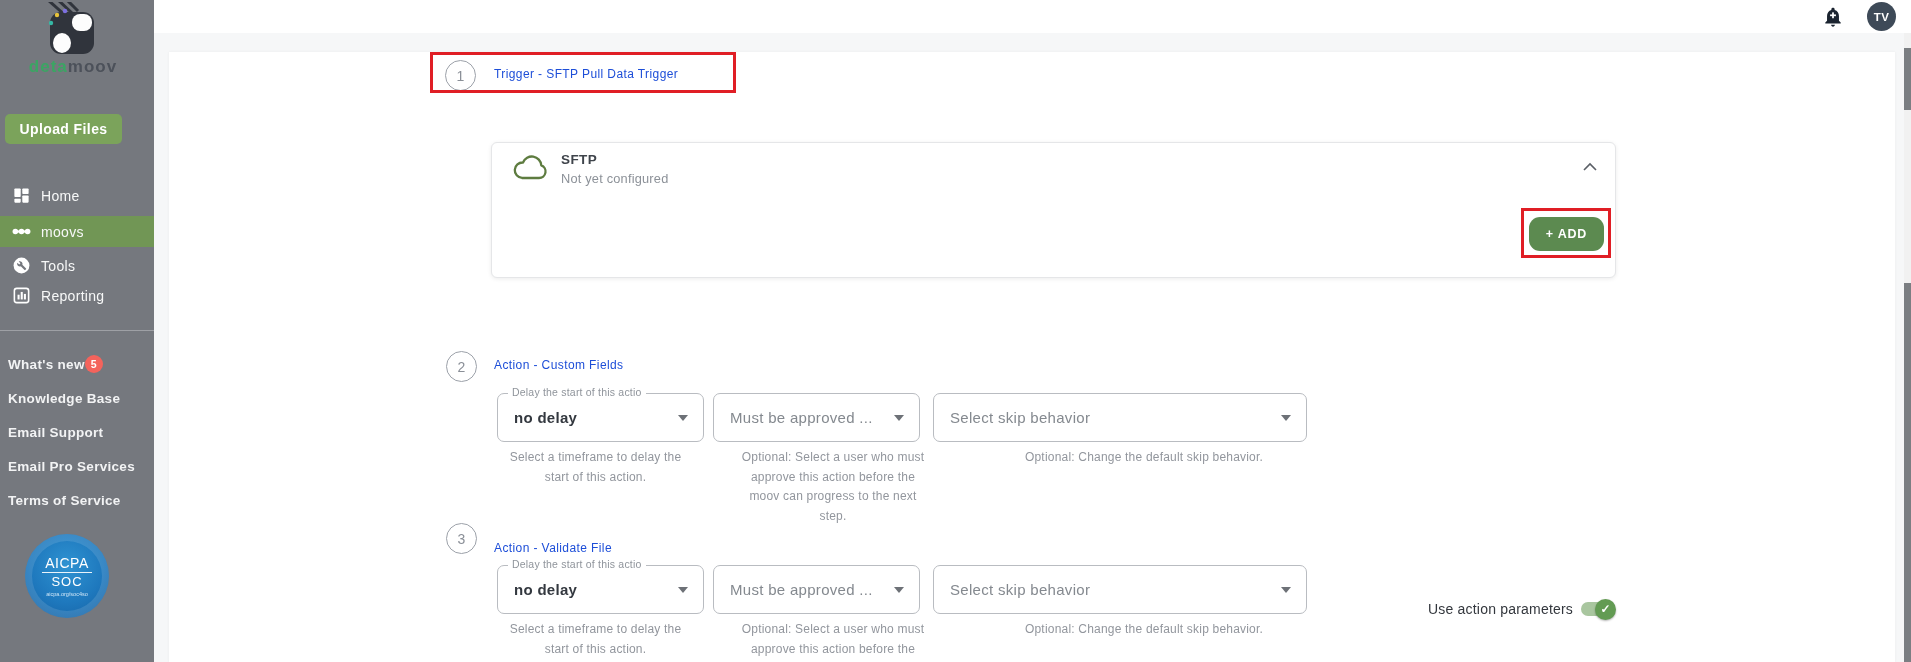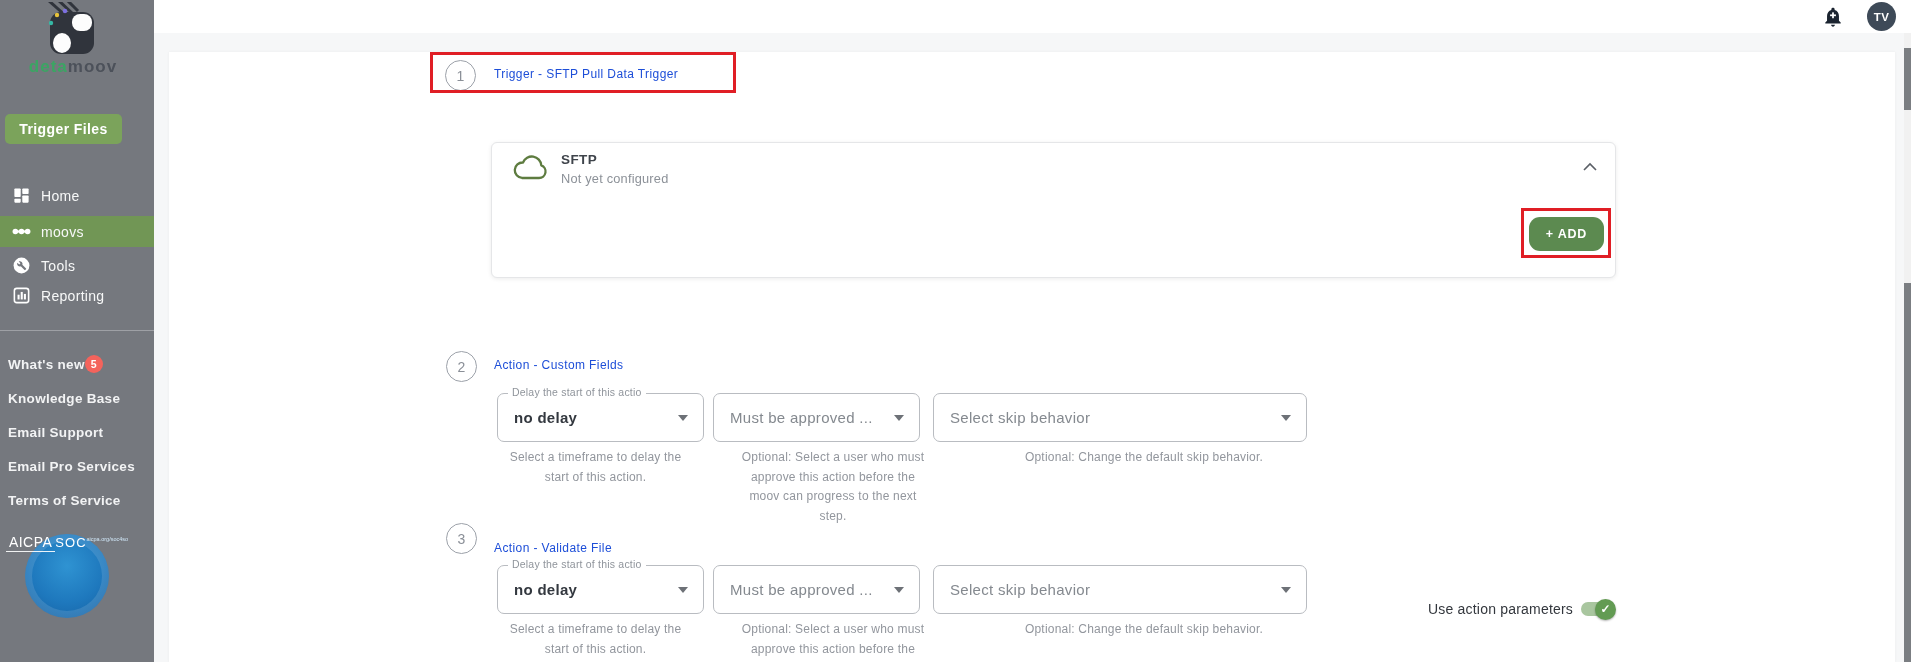--- a/index.html
+++ b/index.html
@@ -22,21 +22,21 @@
   #nav-home { top:180px; } #nav-moovs { top:216px; } #nav-tools { top:250px; } #nav-reporting { top:280px; }
   #sidebar-divider { left:0; top:330px; width:154px; height:1px; background:rgba(255,255,255,.30); }
   .side-link { left:8px; width:146px; height:20px; color:#F2F3F4; font-size:13.5px; font-weight:600; letter-spacing:.3px;
     display:flex; align-items:center; gap:0; cursor:pointer; }
   #link-whatsnew { top:354px; } #link-kb { top:388px; } #link-email { top:422px; }
   #link-emailpro { top:456px; } #link-tos { top:490px; }
   .badge { display:inline-flex; align-items:center; justify-content:center; width:18px; height:18px; border-radius:50%;
     background:#F4635C; color:#fff; font-size:10.5px; font-weight:700; }
   #aicpa { left:25px; top:534px; width:84px; height:84px; border-radius:50%;
     background:radial-gradient(circle at 50% 38%, #2f93d2 0%, #1e78bd 55%, #155e9e 100%);
-    display:flex; flex-direction:row; align-items:flex-start; justify-content:center; color:#fff;
+    display:flex; flex-direction:column; align-items:center; justify-content:center; color:#fff;
     box-shadow:inset 0 0 0 7px rgba(255,255,255,.12); }
   #aicpa .l1 { font-size:14px; font-weight:400; letter-spacing:.5px; border-bottom:1px solid rgba(255,255,255,.9); padding:0 3px 1px; }
   #aicpa .l2 { font-size:13px; font-weight:400; letter-spacing:1px; margin-top:1px; }
   #aicpa .l3 { font-size:5.5px; margin-top:2px; color:#cfe6f7; }
 
   
   #topbar { left:154px; top:0; width:1757px; height:33px; background:#fff; z-index:4; }
   #bell { left:1668px; top:5px; width:22px; height:24px; cursor:pointer; }
   #avatar { left:1713px; top:2px; width:29px; height:29px; border-radius:50%; background:#3E4A58; color:#fff;
     display:flex; align-items:center; justify-content:center; font-size:11.5px; font-weight:700; letter-spacing:.5px; cursor:pointer; }
@@ -106,21 +106,21 @@
       <rect x="34" y="12" width="20" height="17" rx="8" fill="#FDFDFD"></rect>
       <ellipse cx="24" cy="41" rx="9" ry="10" fill="#FDFDFD"></ellipse>
       <circle cx="13" cy="21" r="2.2" fill="#35B8A5"></circle>
       <circle cx="19" cy="13" r="2.2" fill="#E8C33B"></circle>
       <circle cx="27" cy="9" r="2.2" fill="#7C6FE0"></circle>
     </svg>
     <div id="logo-text" class="abs">
       <span class="green">deta</span><span class="gray">moov</span>
     </div>
 
-    <button id="upload-btn" class="abs">Trigger Files</button>
+    <button id="upload-btn" class="abs">Upload Files</button>
 
     <div id="nav-home" class="abs nav-item">
       <span class="nav-icon">
         <svg viewBox="0 0 24 24" width="19" height="19">
             <g fill="#fff">
               <rect x="3" y="3" width="8" height="11" rx="1"></rect>
               <rect x="13" y="3" width="8" height="7" rx="1"></rect>
               <rect x="13" y="12" width="8" height="9" rx="1"></rect>
               <rect x="3" y="16" width="8" height="5" rx="1"></rect>
             </g>

